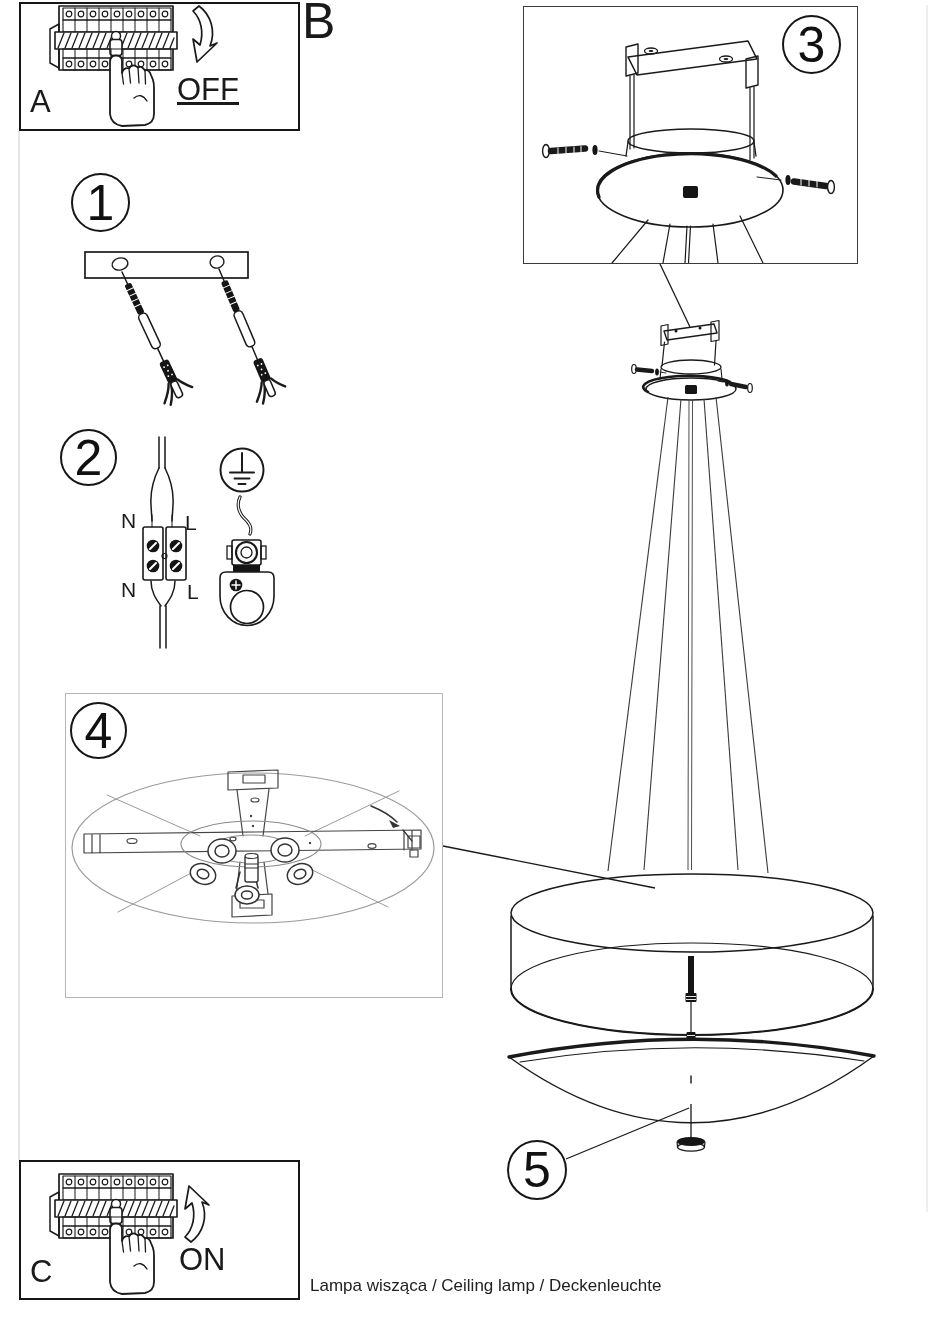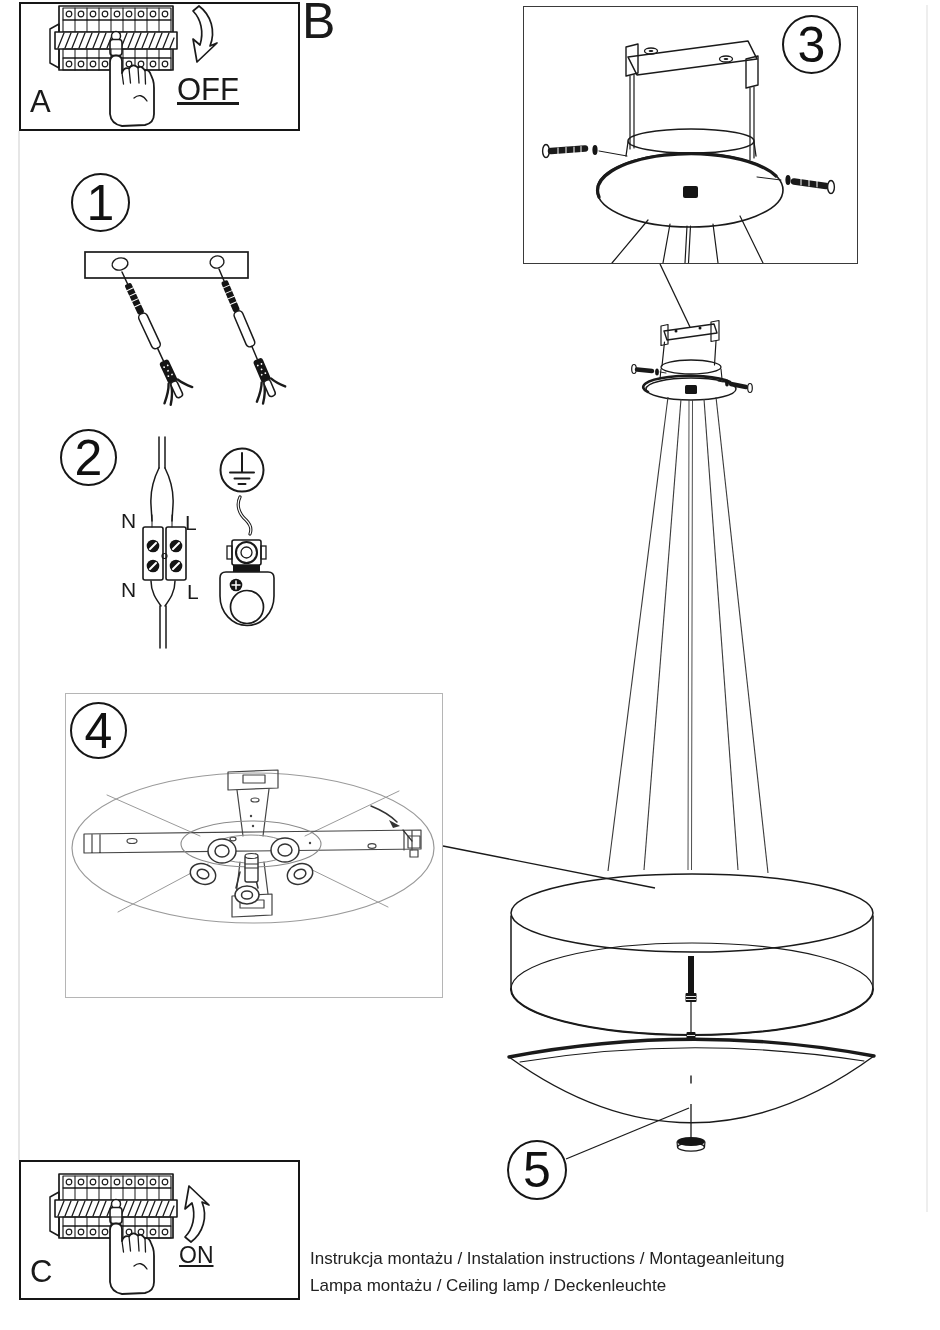--- a/index.html
+++ b/index.html
@@ -311,21 +311,21 @@
 
   <div class="box box-dark" style="left:19px;top:2px;width:281px;height:129px;"></div>
   <div class="box box-mid" style="left:523px;top:6px;width:335px;height:258px;"></div>
   <div class="box box-light" style="left:65px;top:693px;width:378px;height:305px;"></div>
   <div class="box box-dark" style="left:19px;top:1160px;width:281px;height:140px;"></div>
 
   <span class="lbl" style="left:30px;top:86px;font-size:31px;">A</span>
   <span class="lbl" style="left:177px;top:74px;font-size:31px;text-decoration:underline;">OFF</span>
   <span class="lbl" style="left:302px;top:-4px;font-size:50px;">B</span>
   <span class="lbl" style="left:30px;top:1256px;font-size:31px;">C</span>
-  <span class="lbl" style="left:179px;top:1244px;font-size:23px;text-decoration:underline;">ON</span>
+  <span class="lbl" style="left:179px;top:1244px;font-size:31px;">ON</span>
 
   <span class="lbl" style="left:121px;top:510px;font-size:21px;">N</span>
   <span class="lbl" style="left:185px;top:512px;font-size:21px;">L</span>
   <span class="lbl" style="left:121px;top:579px;font-size:21px;">N</span>
   <span class="lbl" style="left:187px;top:581px;font-size:21px;">L</span>
 
   <div class="badge" style="left:71px;top:173px;width:59px;height:59px;">
       <span>1</span>
     </div>
   <div class="badge" style="left:60px;top:429px;width:57px;height:57px;">
@@ -334,16 +334,15 @@
   <div class="badge" style="left:782px;top:15px;width:59px;height:59px;">
       <span>3</span>
     </div>
   <div class="badge" style="left:70px;top:702px;width:57px;height:57px;">
       <span>4</span>
     </div>
   <div class="badge" style="left:507px;top:1140px;width:60px;height:60px;">
       <span>5</span>
     </div>
 
-  <div class="footer-line" style="top:1249px;">Instrukcja montażu / Instalation instructions / Montageanleitung</div>
-  <div class="footer-line" style="top:1276px;">Lampa montażu / Ceiling lamp / Deckenleuchte</div>
+  <div class="footer-line" style="top:1276px;">Lampa wisząca / Ceiling lamp / Deckenleuchte</div>
 
 </div>
 
 </body></html>

